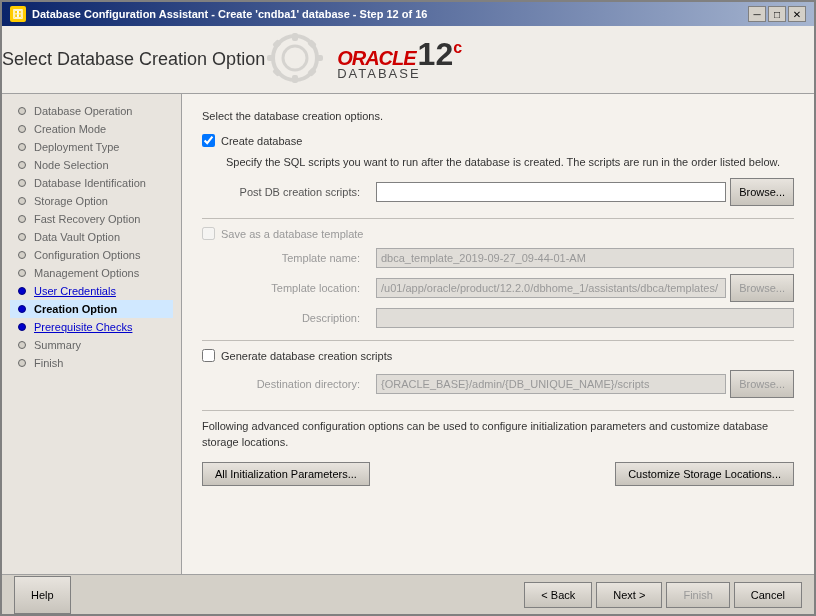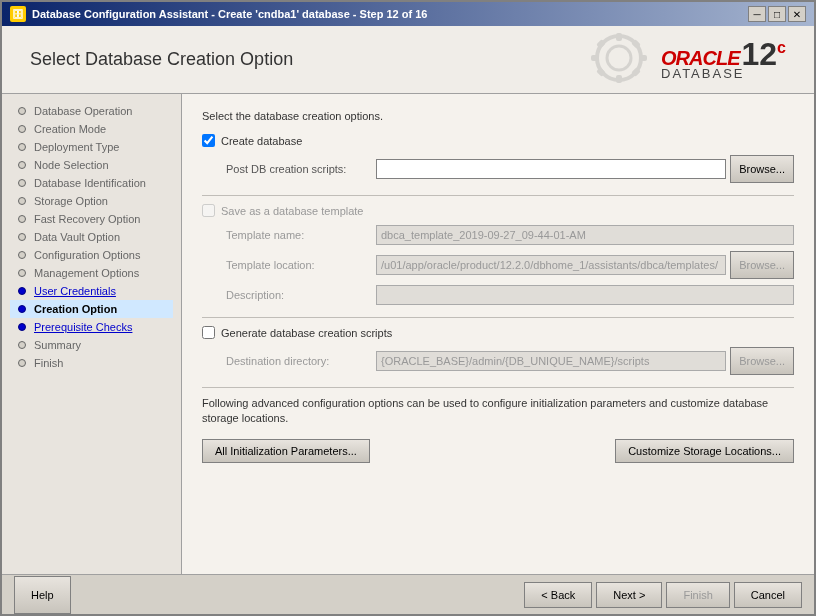--- a/index.html
+++ b/index.html
@@ -69,22 +69,22 @@
       cursor: pointer;
       color: black;
     }
 
     
     .app-header {
       background: #f0ede8;
       border-bottom: 1px solid #a0a0a0;
       display: flex;
       align-items: center;
-      justify-content: space-between;
-      padding: 8px 28px;
+      justify-content: flex-start;
+      padding: 8px 0;
       flex-shrink: 0;
       height: 68px;
     }
 
     .app-header-title {
       font-size: 18px;
       font-weight: normal;
       color: #333;
     }
 
@@ -237,22 +237,22 @@
     .form-row {
       display: flex;
       align-items: center;
       margin-bottom: 6px;
     }
 
     .form-label {
       width: 150px;
       font-size: 11px;
       color: #555;
-      text-align: left;
-      padding-right: 8px;
+      text-align: right;
+      padding-right: 16px;
       flex-shrink: 0;
     }
 
     .form-label.disabled {
       color: #999;
     }
 
     .form-input {
       flex: 1;
       height: 20px;
@@ -480,20 +480,21 @@
     <div class="content">
       <div class="content-description">Select the database creation options.</div>
 
       <div class="section">
         <div class="checkbox-row">
           <input type="checkbox" id="createDb" checked="" style="">
           <label class="checkbox-label" for="createDb">Create database</label>
         </div>
 
         <div class="indent-section">
+          <div class="description-text">Specify the SQL scripts you want to run after the database is created. The scripts are run in the order listed below.</div>
           <div class="form-row">
             <span class="form-label">Post DB creation scripts:</span>
             <input type="text" class="form-input" style="">
             <button class="browse-btn">Browse...</button>
           </div>
         </div>
       </div>
 
       <hr class="separator">
 

